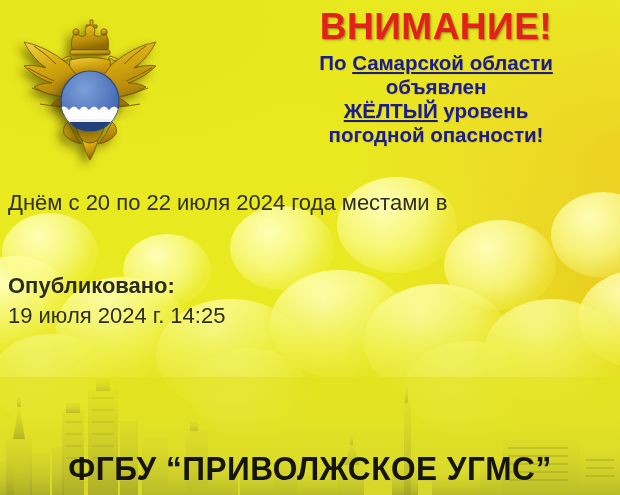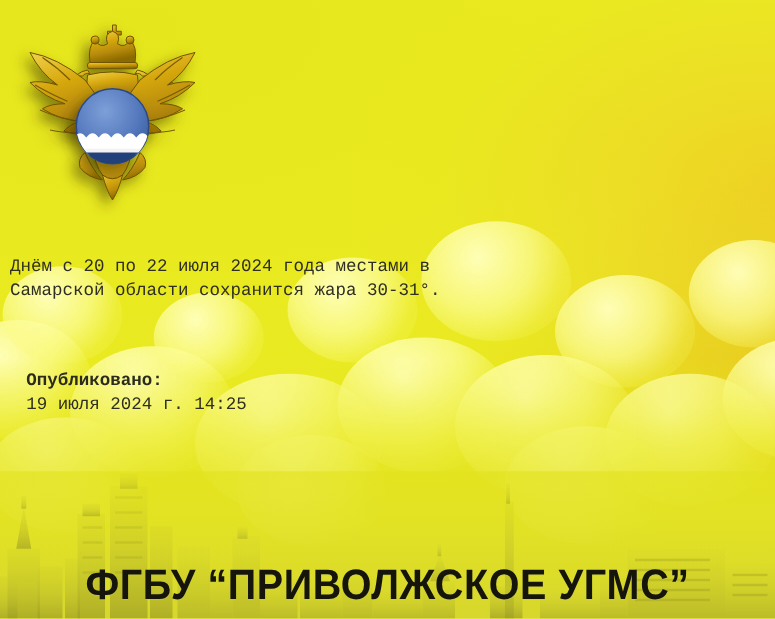--- a/index.html
+++ b/index.html
@@ -119,30 +119,29 @@
   .announce u {
     text-decoration: underline;
     text-underline-offset: 2px;
     text-decoration-thickness: 2px;
   }
 
   
   .body-copy {
     position: absolute;
     left: 8px;
-    top: 205px;
+    top: 188px;
     width: 560px;
     color: #2e2e22;
-    font-size: 14px;
+    font-size: 22px;
     line-height: 1.36;
-    font-family: Liberation Mono, monospace;
   }
   .body-copy p { margin: 0; }
   .body-copy .para { margin-bottom: 0; }
-  .pub-block { margin-top: 53px; margin-left: 13px; }
+  .pub-block { margin-top: 53px; }
   .pub-label {
     font-weight: bold;
     color: #2b2b1e;
     margin: 0 0 3px 0;
   }
   .pub-date { margin: 0; }
 
   
   .wordmark {
     position: absolute;
@@ -342,24 +341,32 @@
           <path d="M53 104
                    q5 -7 10 0 q5 -7 10 0 q5 -7 10 0 q5 -7 10 0 q5 -7 10 0 q5 -7 10 0
                    L113 118 L53 118 Z" fill="#ffffff"></path>
           <rect x="53" y="113" width="62" height="3" fill="#f2f2f2"></rect>
           <path d="M53 116 L115 116 L115 125 L53 125 Z" fill="#24407a"></path>
         </g>
       </g>
     </svg>
   </div>
 
+  <div class="header-block">
+    <div class="attention">ВНИМАНИЕ!</div>
+    <div class="announce">
+      <span class="line"><span>По </span><u>Самарской области</u></span>
+      <span class="line">объявлен</span>
+      <span class="line"><u>ЖЁЛТЫЙ</u><span> уровень</span></span>
+      <span class="line">погодной опасности!</span>
+    </div>
+  </div>
 
   <div class="body-copy">
     <p class="para">Днём с 20 по 22 июля 2024 года местами в</p>
-    <p class="para">Самарской области сохранится жара 30-31°.</p>
     <div class="pub-block">
       <p class="pub-label">Опубликовано:</p>
       <p class="pub-date">19 июля 2024 г. 14:25</p>
     </div>
   </div>
 
   <div class="wordmark">ФГБУ “ПРИВОЛЖСКОЕ УГМС”</div>
 
 </div>
 

